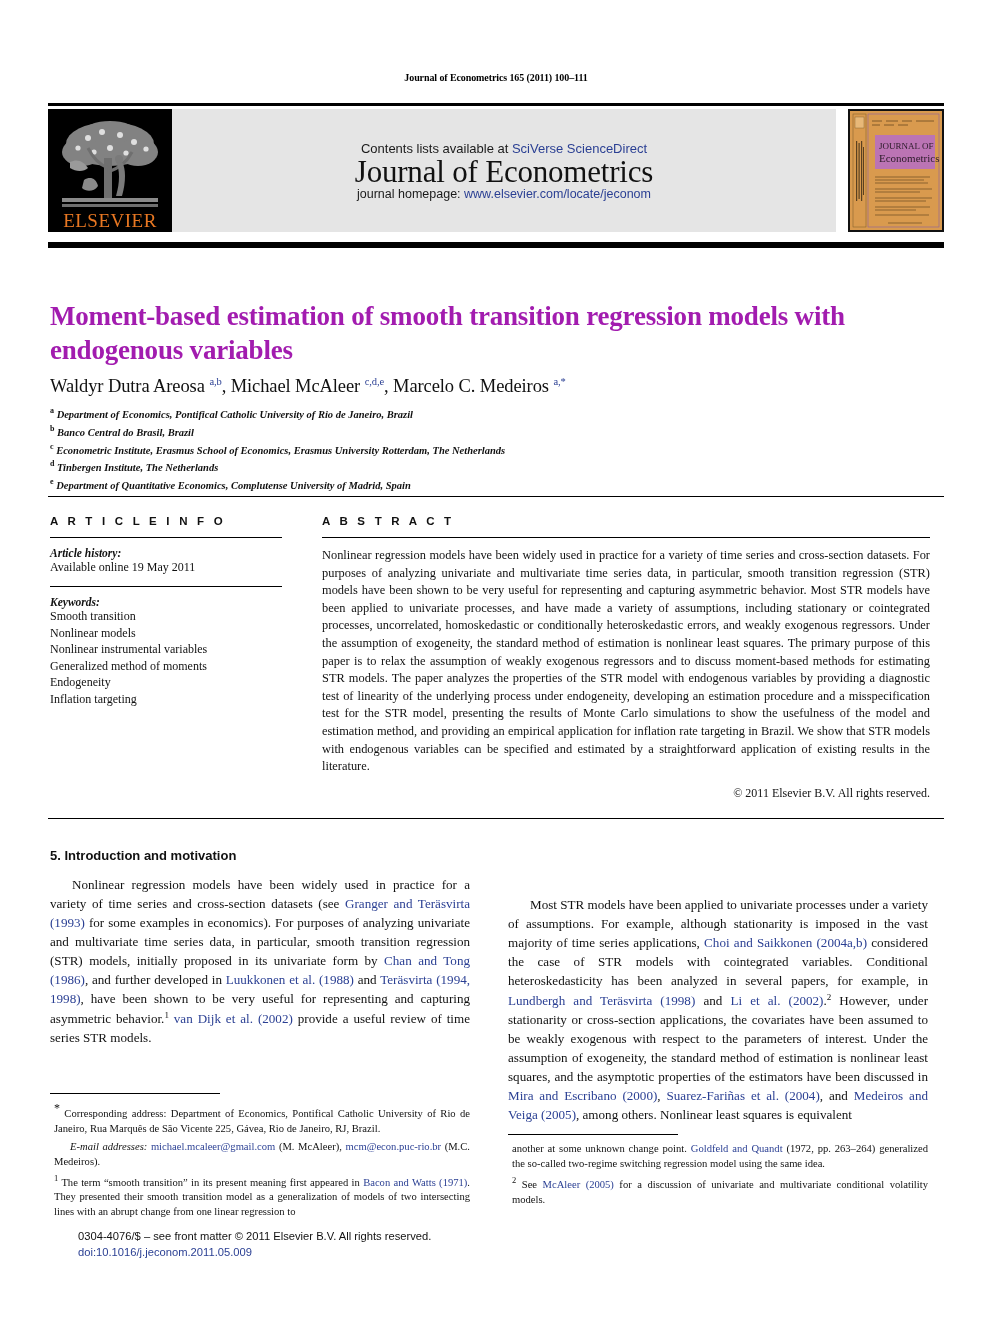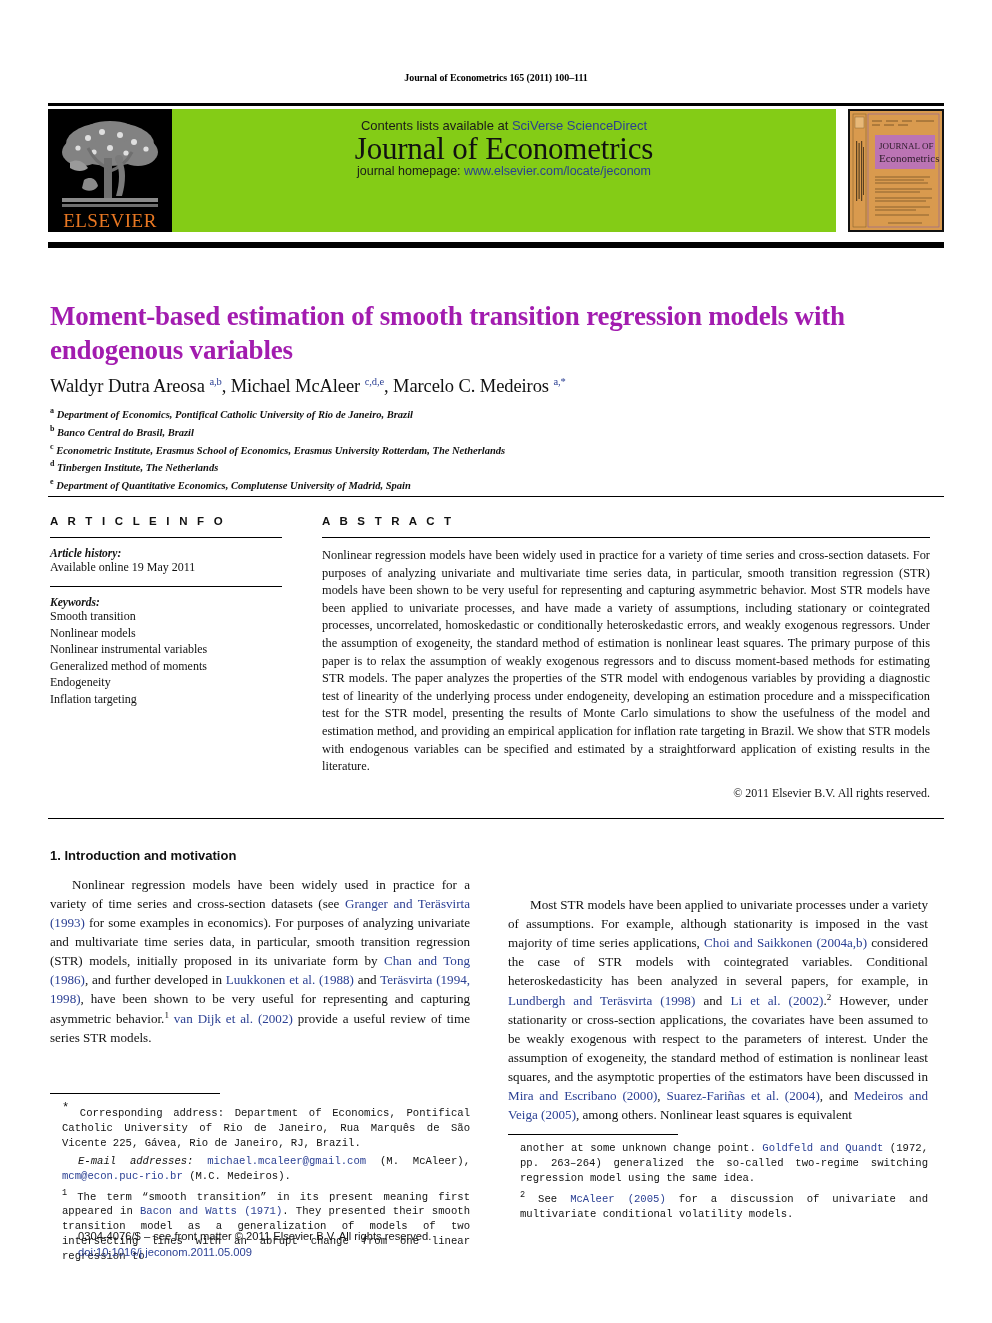--- a/index.html
+++ b/index.html
@@ -69,26 +69,26 @@
   .elsevier-word {
     font-family: "Liberation Serif", serif;
     font-size: 19px;
     letter-spacing: 0.5px;
     color: #E87722;
     line-height: 1;
     margin-top: 1px;
   }
   .center-box {
     flex: 1 1 auto;
-    background: #84cc16;
+    background: #e5e5e5;
     position: relative;
     display: flex;
     flex-direction: column;
     align-items: center;
-    justify-content: flex-start;
+    justify-content: center;
     padding: 9px 0 8px 0;
     box-sizing: border-box;
   }
   .contents-line {
     font-family: "Liberation Sans", sans-serif;
     font-size: 13px;
     color: #1a1a1a;
   }
   .contents-line .sd-link { color: #2a3f93; }
   .journal-name {
@@ -304,25 +304,25 @@
     top: 1100px;
     width: 420px;
   }
   .footnotes-right {
     position: absolute;
     left: 508px;
     top: 1141px;
     width: 420px;
   }
   .fn {
-    font-family: Liberation Mono, monospace;
+    font-family: Liberation Serif, serif;
     font-size: 10.6px;
     line-height: 1.42;
     color: #111;
-    margin: 0 0 3px 12px;
+    margin: 0 0 3px 4px;
     text-align: justify;
   }
   .fn sup { font-size: 8.5px; }
   .fn .star { font-size: 12px; }
   .fn .it { font-style: italic; }
   .fn .lnk { color: #2a3f93; }
 
   .issn-block {
     position: absolute;
     left: 50px;
@@ -471,21 +471,21 @@
   <div class="col-abs">
     <div class="sec-head">A B S T R A C T</div>
     <div class="hr-thin"></div>
     <div class="abstract-body">Nonlinear regression models have been widely used in practice for a variety of time series and cross-section datasets. For purposes of analyzing univariate and multivariate time series data, in particular, smooth transition regression (STR) models have been shown to be very useful for representing and capturing asymmetric behavior. Most STR models have been applied to univariate processes, and have made a variety of assumptions, including stationary or cointegrated processes, uncorrelated, homoskedastic or conditionally heteroskedastic errors, and weakly exogenous regressors. Under the assumption of exogeneity, the standard method of estimation is nonlinear least squares. The primary purpose of this paper is to relax the assumption of weakly exogenous regressors and to discuss moment-based methods for estimating STR models. The paper analyzes the properties of the STR model with endogenous variables by providing a diagnostic test of linearity of the underlying process under endogeneity, developing an estimation procedure and a misspecification test for the STR model, presenting the results of Monte Carlo simulations to show the usefulness of the model and estimation method, and providing an empirical application for inflation rate targeting in Brazil. We show that STR models with endogenous variables can be specified and estimated by a straightforward application of existing results in the literature.</div>
     <div class="copyright-line">© 2011 Elsevier B.V. All rights reserved.</div>
   </div>
 
   <div class="rule-bottom-abs"></div>
 
   <div class="body-col-left">
-    <h2 class="h2">1. Introduction and motivation</h2>
+    <h2 class="h2">5. Introduction and motivation</h2>
     <p class="para indent">Nonlinear regression models have been widely used in practice for a variety of time series and cross-section datasets (see <span class="ref">Granger and Teräsvirta (1993)</span> for some examples in economics). For purposes of analyzing univariate and multivariate time series data, in particular, smooth transition regression (STR) models, initially proposed in its univariate form by <span class="ref">Chan and Tong (1986)</span>, and further developed in <span class="ref">Luukkonen et al. (1988)</span> and <span class="ref">Teräsvirta (1994, 1998)</span>, have been shown to be very useful for representing and capturing asymmetric behavior.<sup>1</sup> <span class="ref">van Dijk et al. (2002)</span> provide a useful review of time series STR models.</p>
   </div>
 
   <div class="body-col-right">
     <p class="para indent">Most STR models have been applied to univariate processes under a variety of assumptions. For example, although stationarity is imposed in the vast majority of time series applications, <span class="ref">Choi and Saikkonen (2004a,b)</span> considered the case of STR models with cointegrated variables. Conditional heteroskedasticity has been analyzed in several papers, for example, in <span class="ref">Lundbergh and Teräsvirta (1998)</span> and <span class="ref">Li et al. (2002)</span>.<sup>2</sup> However, under stationarity or cross-section applications, the  covariates have been assumed to be weakly exogenous with respect to the parameters of interest. Under the assumption of exogeneity, the standard method of estimation is nonlinear least squares, and the asymptotic properties of the estimators have been discussed in <span class="ref">Mira and Escribano (2000)</span>, <span class="ref">Suarez-Fariñas et al. (2004)</span>, and <span class="ref">Medeiros and Veiga (2005)</span>, among others. Nonlinear least squares is equivalent</p>
   </div>
 
   <div class="foot-rule-left"></div>
   <div class="footnotes-left">
     <p class="fn"><sup class="star">*</sup> <span>Corresponding address: Department of Economics, Pontifical Catholic University of Rio de Janeiro, Rua Marquês de São Vicente 225, Gávea, Rio de Janeiro, RJ, Brazil.</span></p>

